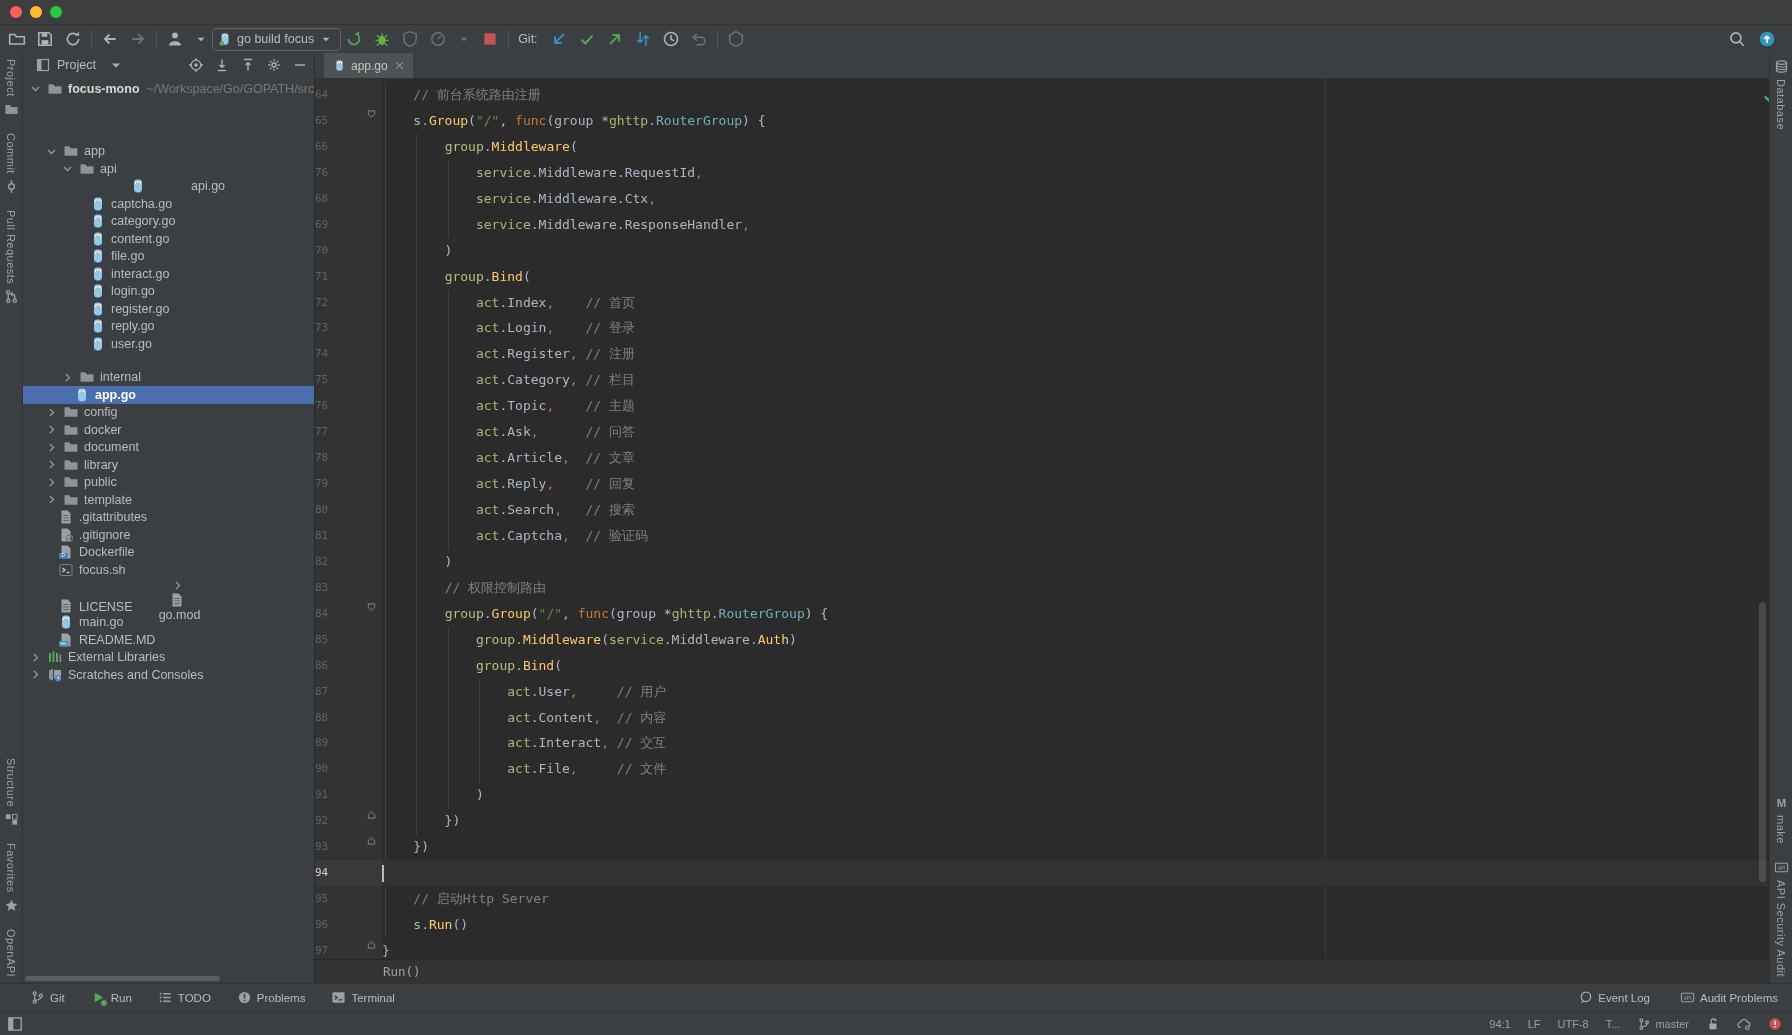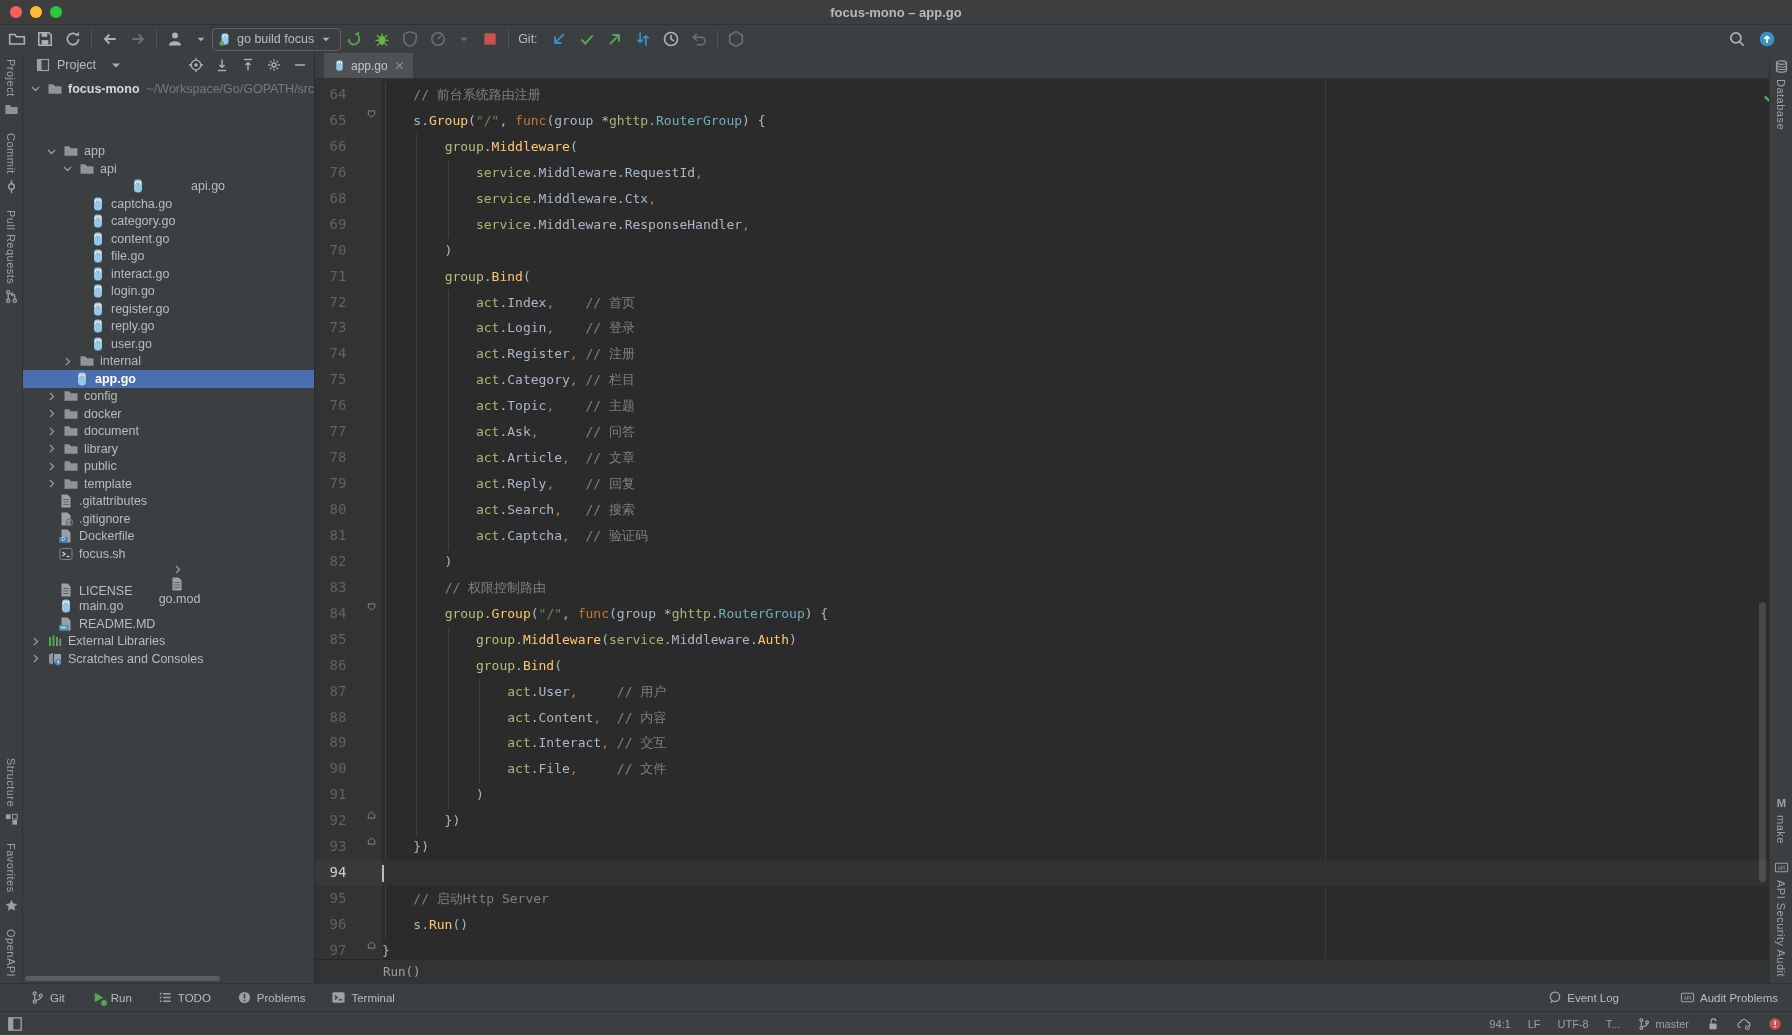--- a/index.html
+++ b/index.html
@@ -58,21 +58,21 @@
   .tab{display:flex;align-items:center;gap:5px;background:#4E5254;padding:0 7px 0 9px;margin-left:9px;}
   .tab .ic{width:13px;height:13px;}
   .tab-label{font-size:12px;color:#C3C3C3;}
   .editor-area{flex:1;position:relative;overflow:hidden;}
   .gutter-bg{position:absolute;left:0;top:0;bottom:0;width:67px;background:#313335;}
   .margin-line{position:absolute;left:1010px;top:0;bottom:0;width:1px;background:#3A3A3A;}
   .guide{position:absolute;width:1px;background:#3E4042;}
   .code-lines{position:relative;padding-top:3px;}
   .code-line{height:25.95px;line-height:25.95px;display:flex;font-family:"DejaVu Sans Mono","Liberation Mono",monospace;font-size:13px;}
   .code-line.current{background:linear-gradient(90deg,#37393B 0,#37393B 67px,#323232 67px);}
-  .ln-num{width:46px;text-align:center;color:var(--line-number,#606366);font-size:14px;flex:0 0 auto;}
+  .ln-num{width:46px;text-align:left;color:var(--line-number,#606366);font-size:11px;flex:0 0 auto;}
   .code-line.current .ln-num{color:#D0D0D0;}
   .ln-fold{width:21px;display:inline-flex;align-items:center;justify-content:center;flex:0 0 auto;}
   .ln-code{white-space:pre;display:flex;align-items:center;}
   .ln-code span{white-space:pre;}
   .caret{display:inline-block;width:1.5px;height:17px;background:#BBBBBB;vertical-align:middle;}
   .tk-d{color:var(--default-text,#A9B7C6);}
   .tk-c{color:var(--comment-gray,#808080);}
   .tk-k{color:var(--keyword-orange,#CC7832);}
   .tk-s{color:var(--string-green,#6A8759);}
   .tk-f{color:var(--func-yellow,#FFC66D);}
@@ -82,21 +82,21 @@
   .tk-o{color:var(--keyword-orange,#CC7832);}
   .inspect-check{position:absolute;top:8px;left:1447px;width:18px;height:18px;}
   .vscroll-thumb{position:absolute;right:3px;top:523px;width:7px;height:280px;border-radius:4px;background:rgba(255,255,255,.14);}
   .runbar{height:23px;background:#313335;border-top:1px solid #282828;display:flex;align-items:center;flex:0 0 auto;}
   .runbar .ctx{margin-left:68px;font-family:"DejaVu Sans Mono","Liberation Mono",monospace;font-size:12.5px;color:#9DA0A2;}
 
   
   .bottombar{height:27px;background:#3C3F41;border-top:1px solid #323232;display:flex;align-items:center;padding:0 14px 0 30px;flex:0 0 auto;}
   .bb-item{display:flex;align-items:center;gap:5px;margin-right:26px;cursor:default;position:relative;}
   .bb-label{font-size:11.5px;color:#BBBBBB;}
-  .bb-right{margin-left:auto;display:flex;align-items:center;gap:31px;}
+  .bb-right{margin-left:auto;display:flex;align-items:center;}
   .bb-right .bb-item{margin-right:0;margin-left:30px;}
   .bb-item .ic{width:15px;height:15px;}
   .run-dot{position:absolute;left:9px;top:9px;width:6px;height:6px;border-radius:50%;background:#57A657;border:1px solid #3C3F41;}
 
   
   .statusbar{height:23px;background:#3C3F41;border-top:1px solid #323232;display:flex;align-items:center;padding:0 10px 0 6px;flex:0 0 auto;}
   .sb-right{margin-left:auto;display:flex;align-items:center;gap:17px;}
   .sb-item{display:flex;align-items:center;gap:4px;font-size:11px;color:#9DA0A2;cursor:default;}
   .sb-item .ic{width:14px;height:14px;}
 </style>
@@ -104,21 +104,20 @@
 <body>
 
 <div class="app">
 
   <div class="titlebar">
     <div class="lights">
       <span class="light red"></span>
       <span class="light yellow"></span>
       <span class="light green"></span>
     </div>
-    <div class="win-title">focus-mono – app.go</div>
   </div>
 
   <div class="toolbar">
     <div class="tbgroup">
       <span class="ic">
           <svg width="100%" height="100%" viewBox="0 0 16 16" xmlns="http://www.w3.org/2000/svg">
             <path d="M1.5 12.5V4h4.5l1.5 2h7v6.5z" fill="none" stroke="#AFB1B3" stroke-width="1.4"></path>
           </svg>
         </span>
       <span class="ic">
@@ -553,21 +552,21 @@
                 <rect x="4" y="1.5" width="8" height="13" rx="3.4" fill="#92C9EA"></rect>
                 <circle cx="6.6" cy="4.8" r="1.5" fill="#fff"></circle>
                 <circle cx="9.4" cy="4.8" r="1.5" fill="#fff"></circle>
                 <circle cx="6.9" cy="5.1" r="0.6" fill="#222"></circle>
                 <circle cx="9.1" cy="5.1" r="0.6" fill="#222"></circle>
                 <ellipse cx="8" cy="6.8" rx="1" ry="0.7" fill="#C9A66B"></ellipse>
               </svg>
             </span>
             <span class="tree-label">user.go</span>
           </div>
-          <div class="tree-row" style="padding-left: 38px;">
+          <div class="tree-row" style="padding-left: 38px; margin-top: 16px;">
             <span class="chev ic sm" style="width:13px;height:13px;">
               <svg width="100%" height="100%" viewBox="0 0 16 16" xmlns="http://www.w3.org/2000/svg">
                 <path d="M6 3.5L10.5 8 6 12.5" stroke="#9DA0A3" fill="none" stroke-width="1.5"></path>
               </svg>
             </span>
             <span class="ic">
               <svg width="100%" height="100%" viewBox="0 0 16 16" xmlns="http://www.w3.org/2000/svg">
                 <path d="M1.5 12.8V3.2h4.8l1.5 2h6.7v7.6z" fill="#8D949B"></path>
               </svg>
             </span>

